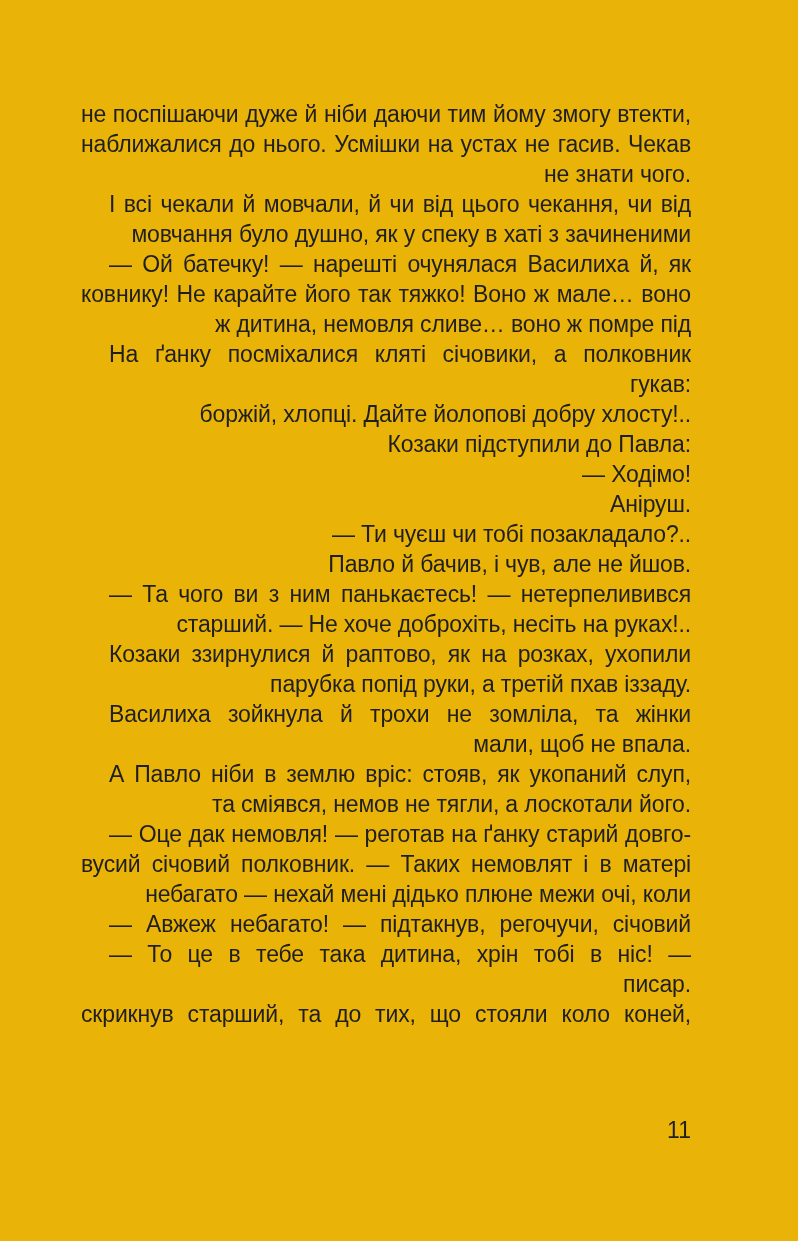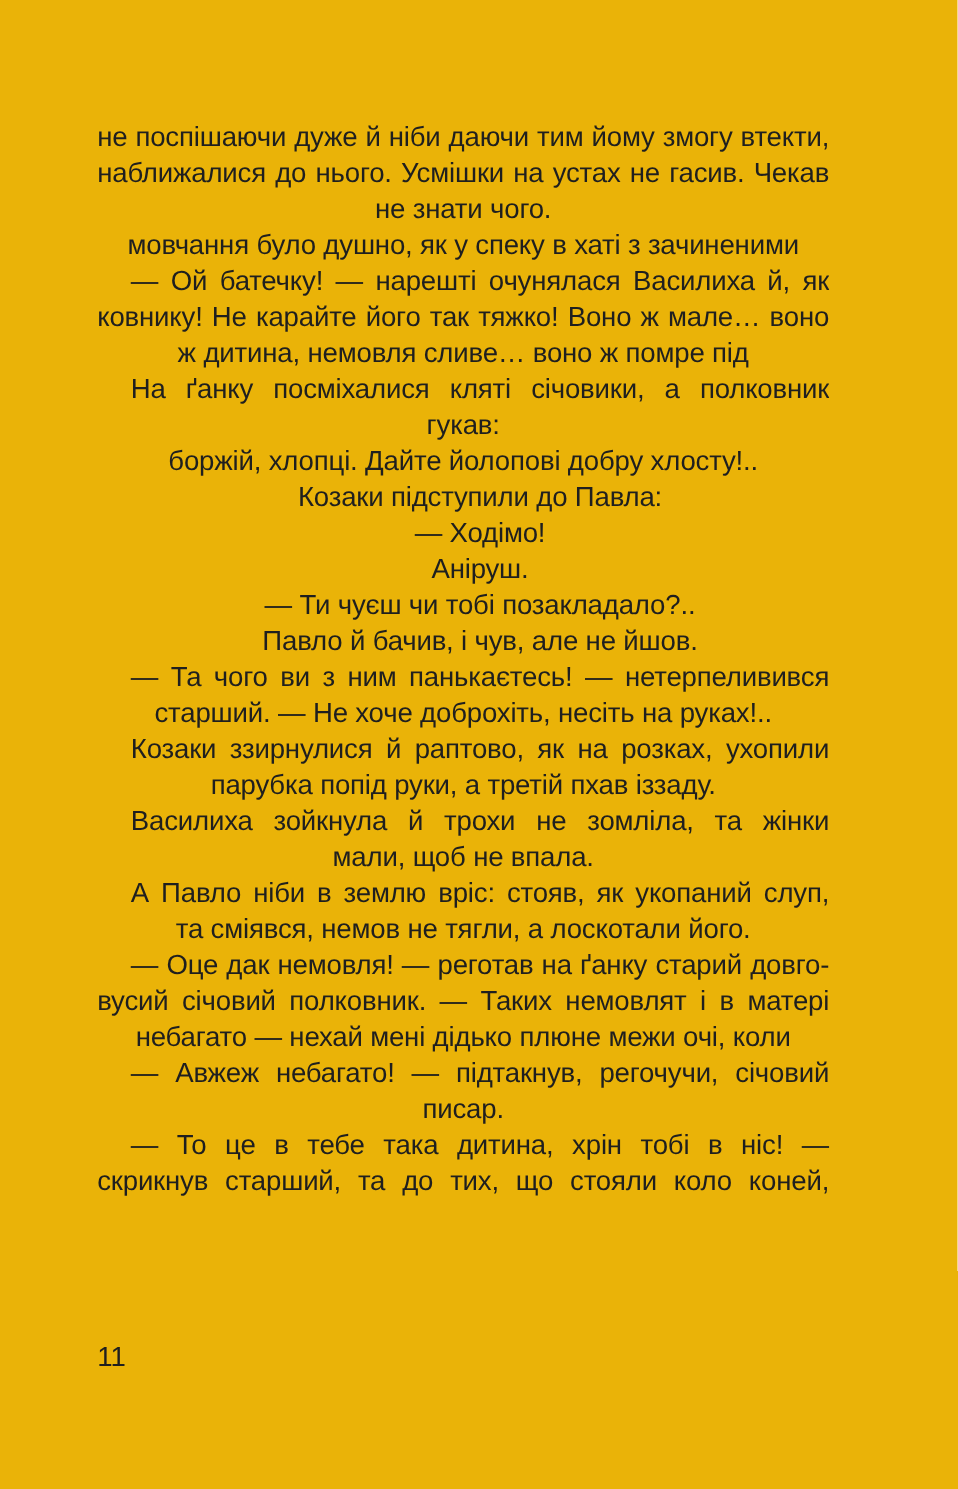--- a/index.html
+++ b/index.html
@@ -21,47 +21,48 @@
     left: 81px;
     top: 99px;
     width: 610px;
     font-size: 23px;
     line-height: 30px;
     letter-spacing: -0.15px;
   }
   .line {
     height: 30px;
     overflow: hidden;
-    text-align: center;
+    text-align: right;
   }
   .line.j {
     text-align: justify;
     text-align-last: justify;
   }
   .line.ind {
     padding-left: 28px;
   }
   .page-number {
     position: absolute;
     left: 81px;
     top: 1115px;
     width: 610px;
-    text-align: left;
+    text-align: right;
     font-size: 23px;
     line-height: 30px;
   }
 </style>
 </head>
 <body>
 
 <div class="page">
   <div class="text-block">
     <div class="line j">не поспішаючи дуже й ніби даючи тим йому змогу втекти,</div>
     <div class="line j">наближалися до нього. Усмішки на устах не гасив. Чекав</div>
     <div class="line">не знати чого.</div>
+    <div class="line j ind">І всі чекали й мовчали, й чи від цього чекання, чи від</div>
     <div class="line">мовчання було душно, як у спеку в хаті з зачиненими вікнами.</div>
     <div class="line j ind">— Ой батечку! — нарешті очунялася Василиха й, як сто-</div>
     <div class="line j">ковнику! Не карайте його так тяжко! Воно ж мале… воно</div>
     <div class="line">ж дитина, немовля сливе… воно ж помре під зачиненими!..</div>
     <div class="line j ind">На ґанку посміхалися кляті січовики, а полковник грізніш</div>
     <div class="line">гукав:</div>
     <div class="line">боржій, хлопці. Дайте йолопові добру хлосту!..</div>
     <div class="line ind">Козаки підступили до Павла:</div>
     <div class="line ind">— Ходімо!</div>
     <div class="line ind">Аніруш.</div>
@@ -72,18 +73,18 @@
     <div class="line j ind">Козаки ззирнулися й раптово, як на розках, ухопили</div>
     <div class="line">парубка попід руки, а третій пхав іззаду.</div>
     <div class="line j ind">Василиха зойкнула й трохи не зомліла, та жінки підтри-</div>
     <div class="line">мали, щоб не впала.</div>
     <div class="line j ind">А Павло ніби в землю вріс: стояв, як укопаний слуп,</div>
     <div class="line">та сміявся, немов не тягли, а лоскотали його.</div>
     <div class="line j ind">— Оце дак немовля! — реготав на ґанку старий довго-</div>
     <div class="line j">вусий січовий полковник. — Таких немовлят і в матері Січі</div>
     <div class="line">небагато — нехай мені дідько плюне межи очі, коли брешу!</div>
     <div class="line j ind">— Авжеж небагато! — підтакнув, регочучи, січовий</div>
+    <div class="line j ind">— То це в тебе така дитина, хрін тобі в ніс! —</div>
     <div class="line">писар.</div>
-    <div class="line j ind">— То це в тебе така дитина, хрін тобі в ніс! —</div>
     <div class="line j">скрикнув старший, та до тих, що стояли коло коней,</div>
   </div>
   <div class="page-number">11</div>
 </div>
 
 </body></html>

